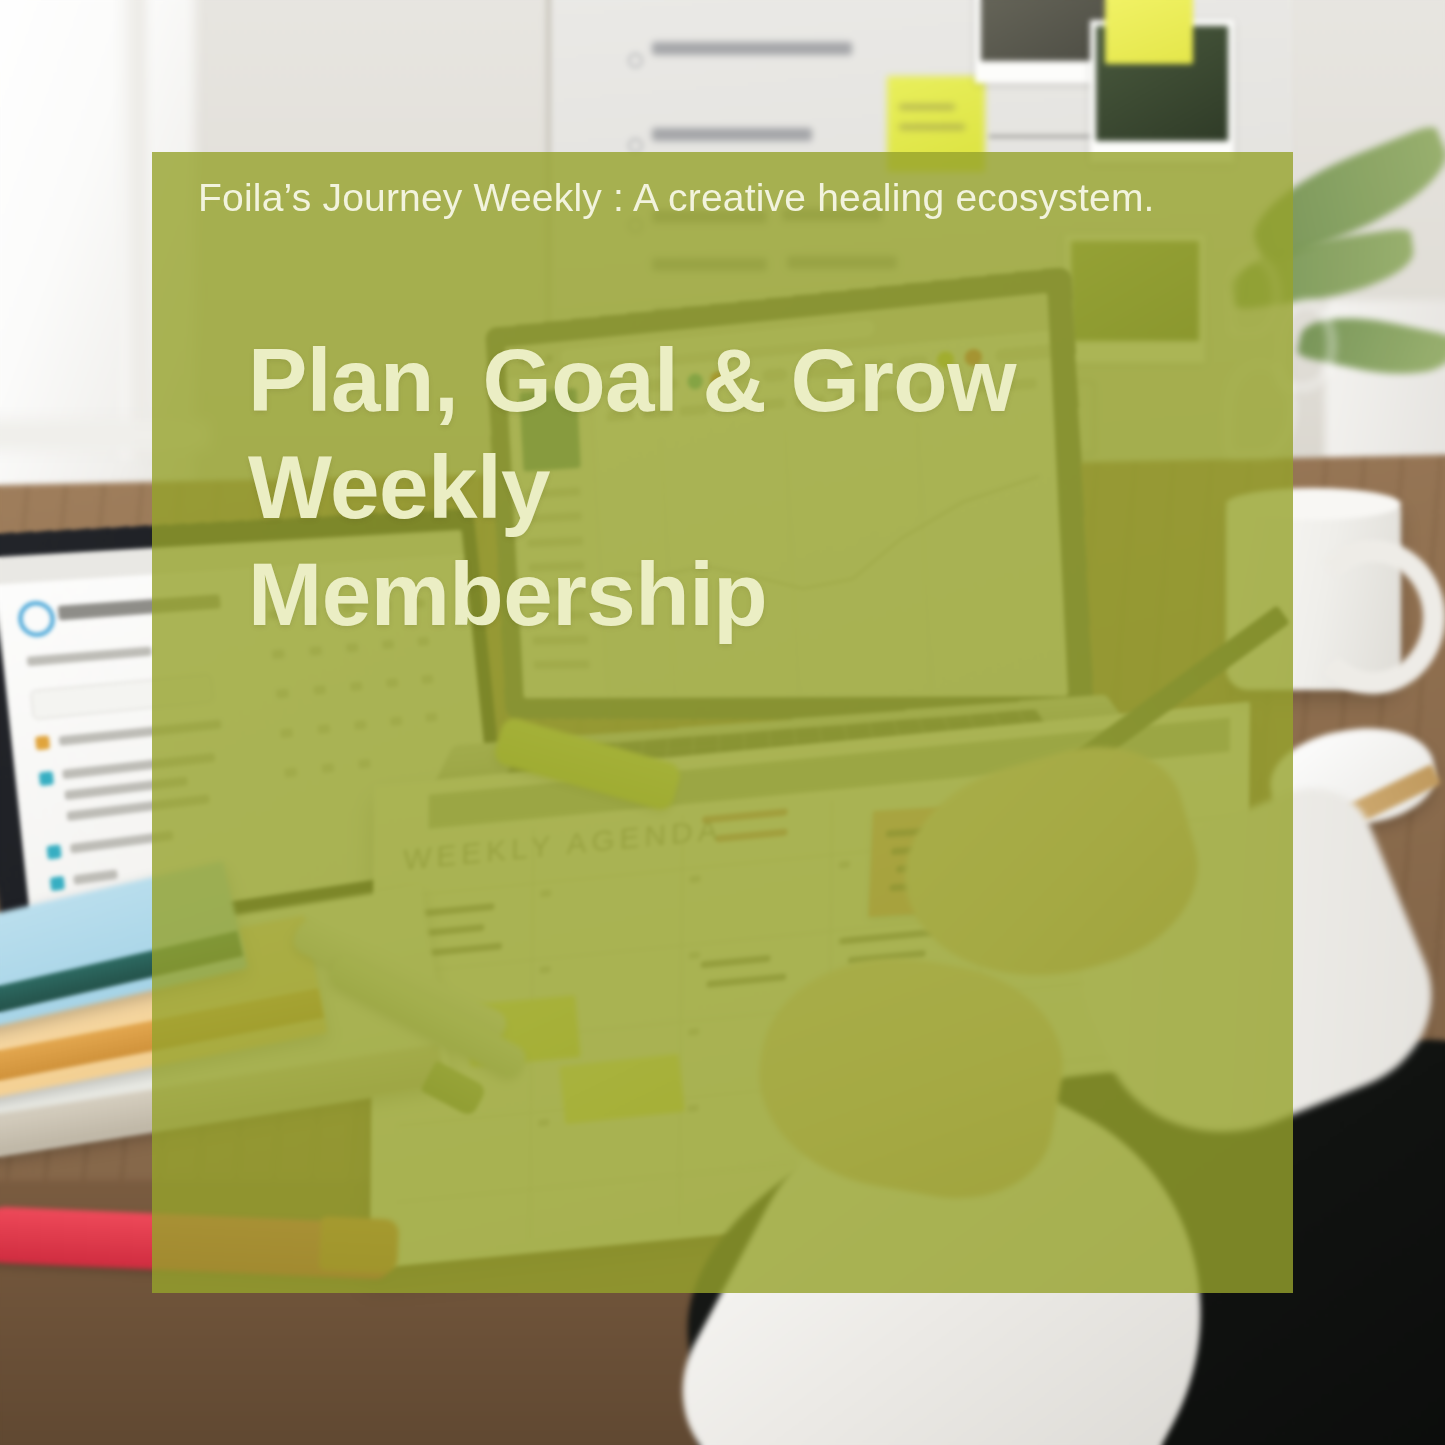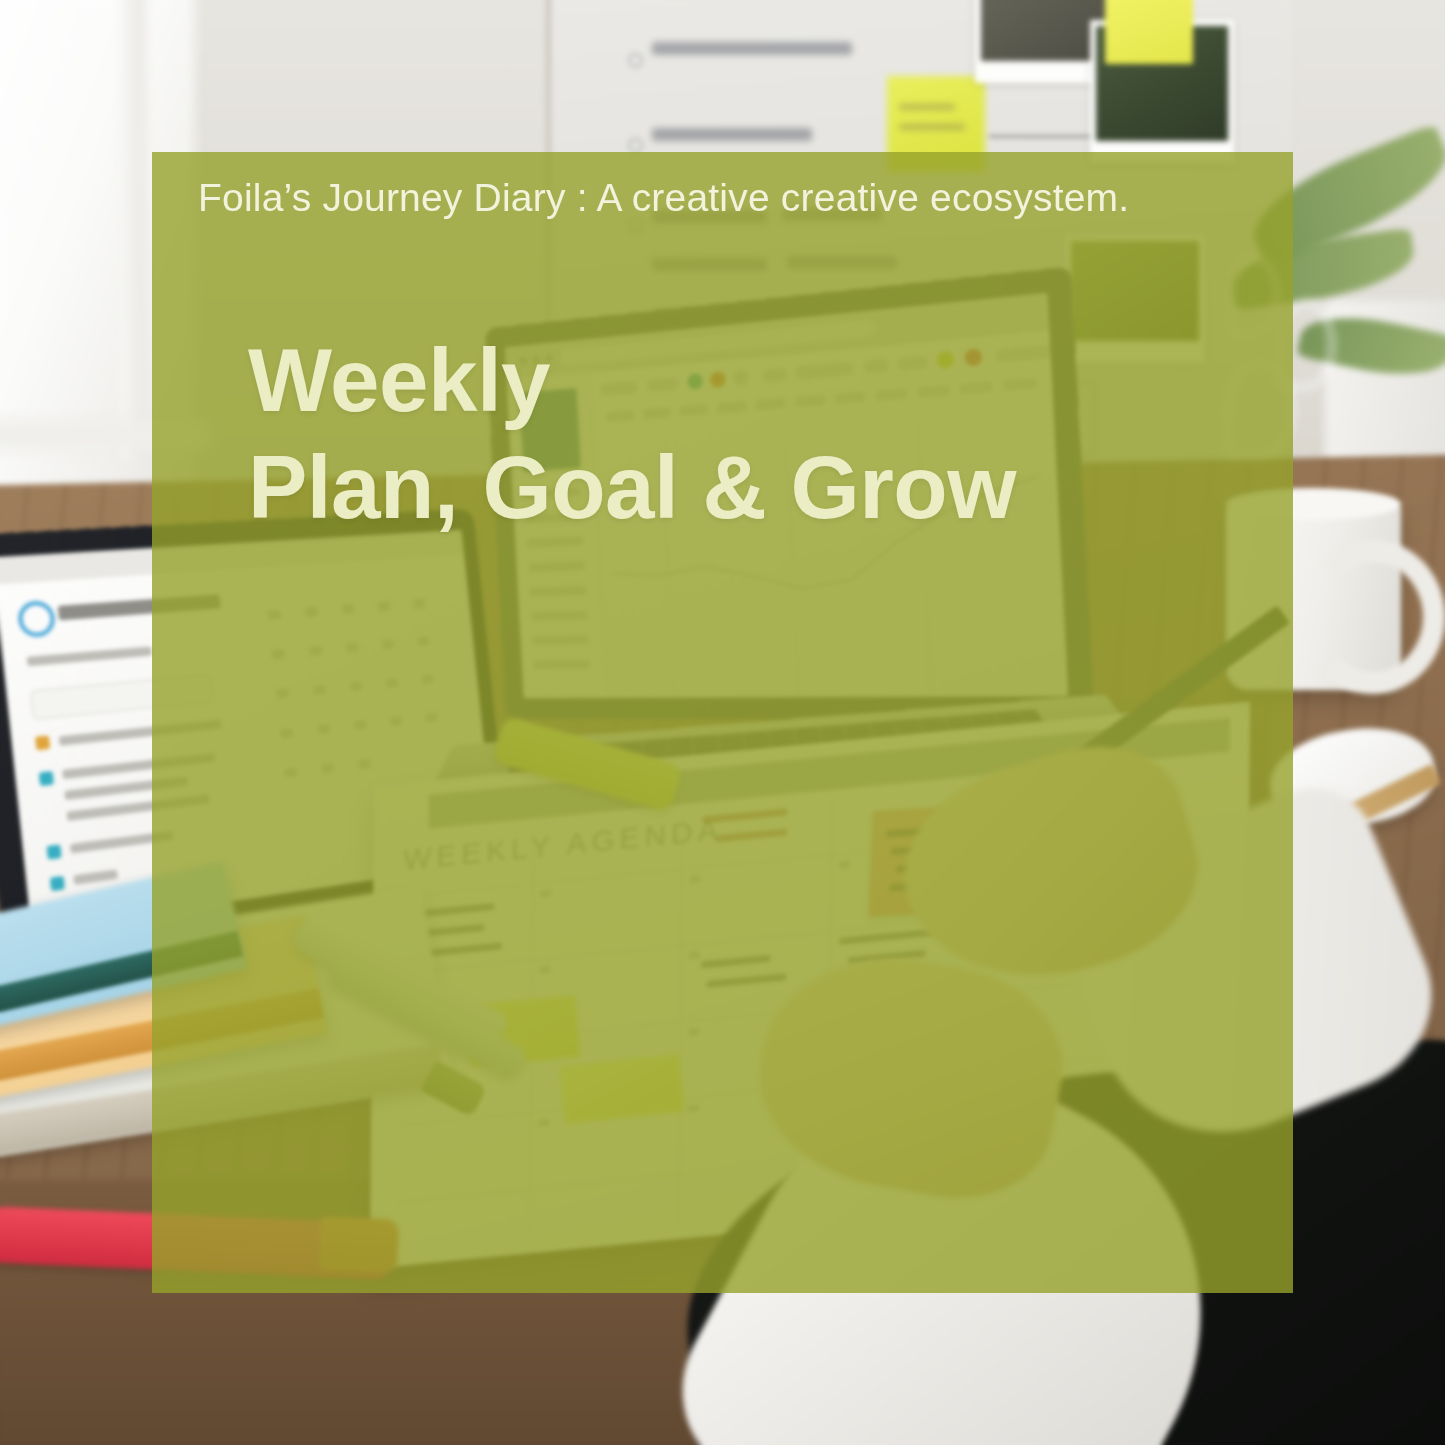--- a/index.html
+++ b/index.html
@@ -812,22 +812,23 @@
     <div class="arm-sleeve2"></div>
     <div class="pen-hold"></div>
     <div class="hand hand-write"></div>
     <div class="hand hand-rest"></div>
 
     <div class="photo-blur"></div>
   </div>
 
   <div id="overlay">
 
-    <div id="tagline">Foila’s Journey Diary : A creative creative ecosystem.</div>
+    <div id="tagline">Foila’s Journey Weekly : A creative healing ecosystem.</div>
 
     <div id="headline">
+      <span class="hl">Plan, Goal  &amp;  Grow</span>
       <span class="hl">Weekly</span>
-      <span class="hl">Plan, Goal  &amp;  Grow</span>
+      <span class="hl">Membership</span>
     </div>
 
   </div>
 
 </div>
 
 </body></html>

